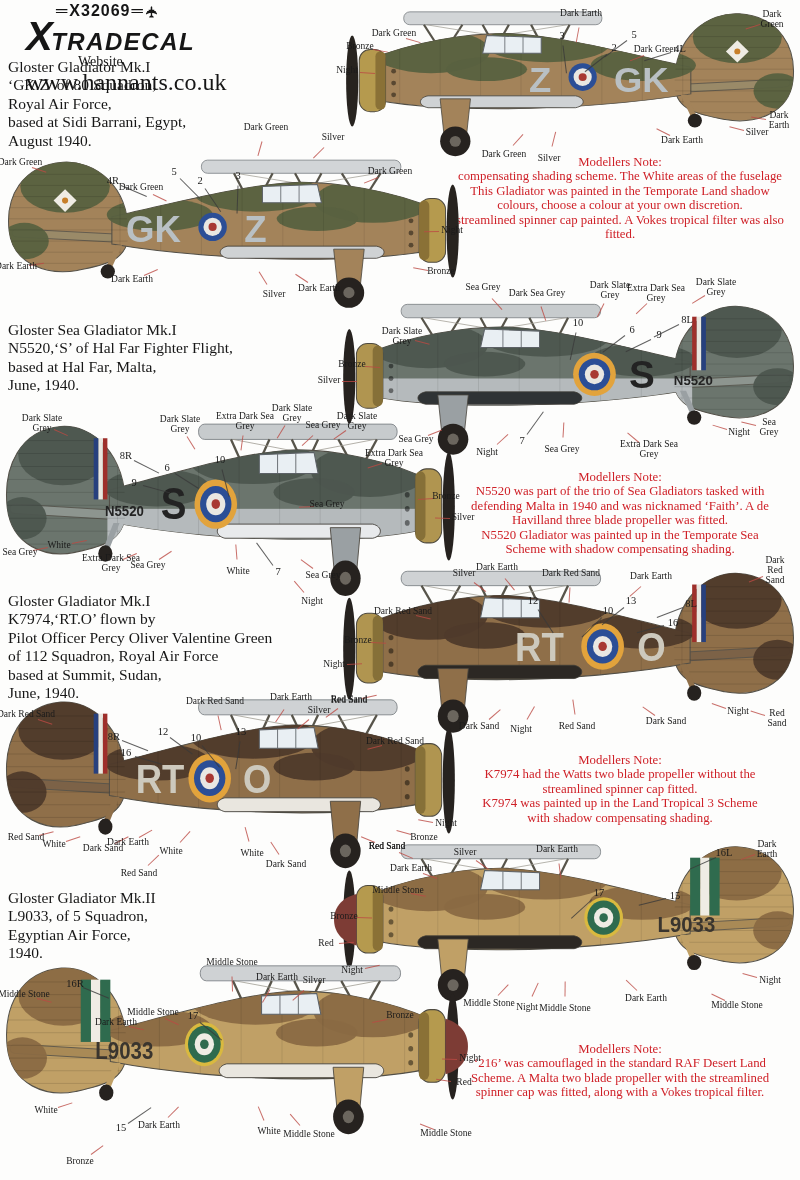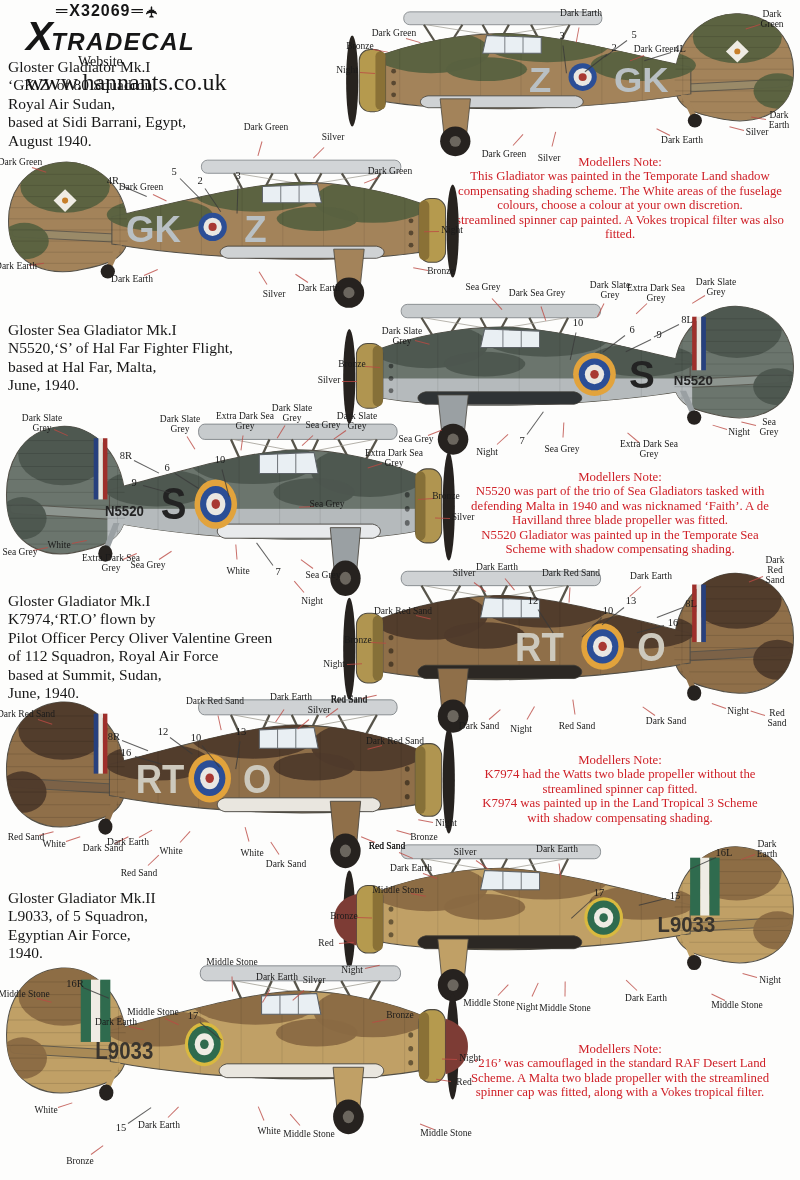--- a/index.html
+++ b/index.html
@@ -43,21 +43,21 @@
     <div class="logo-brand">
       <span class="bigX">X</span><span>TRADECAL</span>
     </div>
     <div class="logo-web">Website</div>
     <div class="logo-url">www.hannants.co.uk</div>
   </div>
 
   <div class="desc" style="left: 8px; top: 58px;">
       <div>Gloster Gladiator Mk.I</div>
       <div>‘GK.Z’ of 80 Squadron,</div>
-      <div>Royal Air Sudan,</div>
+      <div>Royal Air Force,</div>
       <div>based at Sidi Barrani, Egypt,</div>
       <div>August 1940.</div>
     </div>
   <div class="desc" style="left: 8px; top: 321px;">
       <div>Gloster Sea Gladiator Mk.I</div>
       <div>N5520,‘S’ of Hal Far Fighter Flight,</div>
       <div>based at Hal Far, Malta,</div>
       <div>June, 1940.</div>
     </div>
   <div class="desc" style="left: 8px; top: 592px;">
@@ -70,22 +70,22 @@
     </div>
   <div class="desc" style="left: 8px; top: 889px;">
       <div>Gloster Gladiator Mk.II</div>
       <div>L9033, of 5 Squadron,</div>
       <div>Egyptian Air Force,</div>
       <div>1940.</div>
     </div>
 
   <div class="note" style="left: 452px; top: 155px;">
       <div>Modellers Note:</div>
+      <div>compensating shading scheme. The White areas of the fuselage</div>
       <div>This Gladiator was painted in the Temporate Land shadow</div>
-      <div>compensating shading scheme. The White areas of the fuselage</div>
       <div>colours, choose a colour at your own discretion.</div>
       <div>streamlined spinner cap painted. A Vokes tropical filter was also</div>
       <div>fitted.</div>
     </div>
   <div class="note" style="left: 452px; top: 470px;">
       <div>Modellers Note:</div>
       <div>N5520 was part of the trio of Sea Gladiators tasked with</div>
       <div>defending Malta in 1940 and was nicknamed ‘Faith’. A de</div>
       <div>Havilland three blade propeller was fitted.</div>
       <div>N5520 Gladiator was painted up in the Temporate Sea</div>

